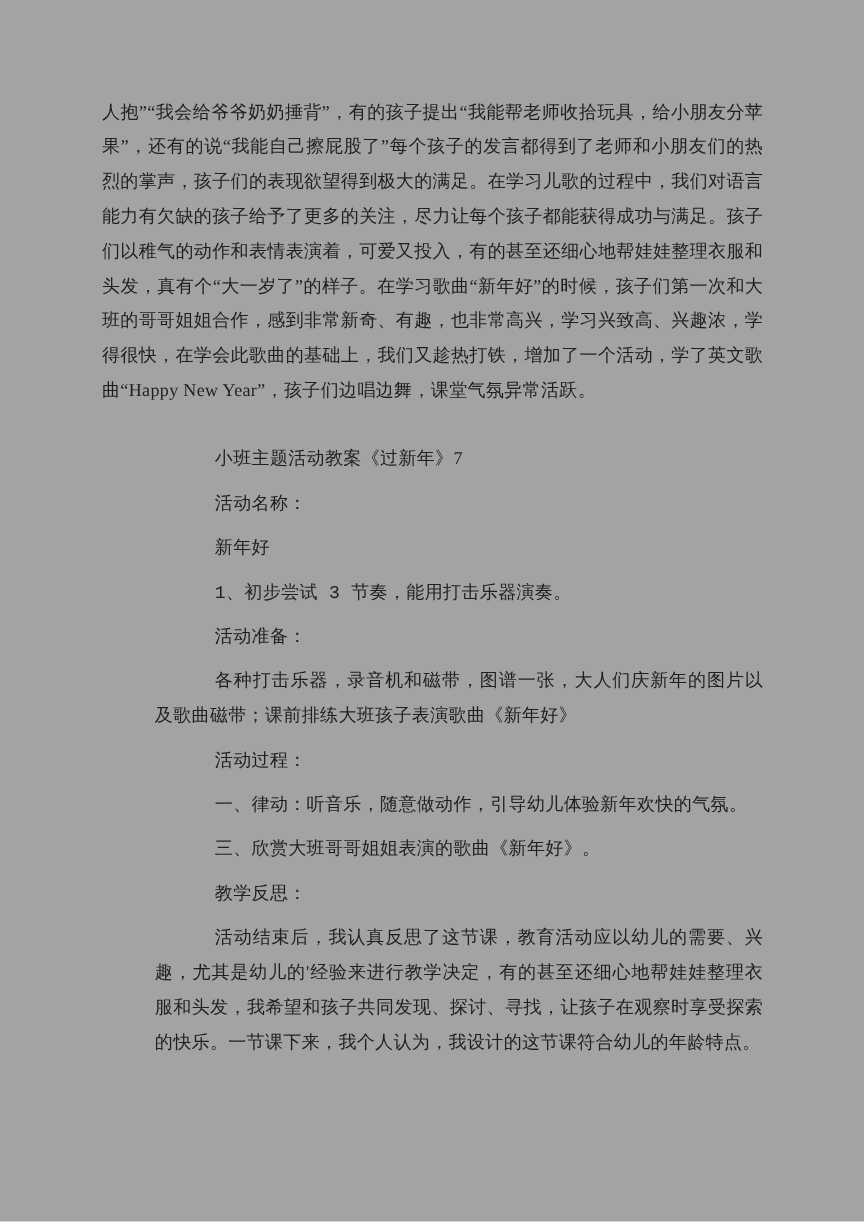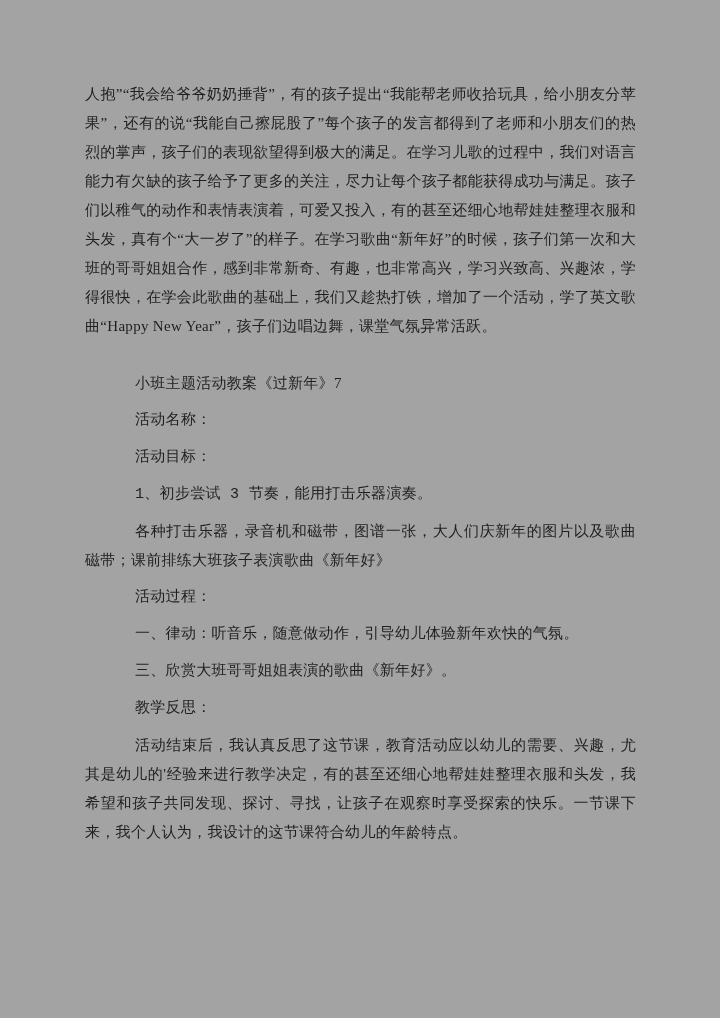--- a/index.html
+++ b/index.html
@@ -24,36 +24,37 @@
     font-size: 15px;
     line-height: 29px;
     letter-spacing: 0.3px;
   }
   .para {
     margin: 0;
     text-align: justify;
     text-justify: inter-ideograph;
     word-break: break-all;
   }
-  .para + .para { margin-top: 8px; }
+  .para + .para { margin-top: 8px; margin-left: 44px; }
   .continuation { text-indent: 0; }
   .section-title { text-indent: 50px; margin-top: 28px !important; }
   .line { text-indent: 50px; font-family: Liberation Mono, monospace; }
   .indent-para { text-indent: 50px; }
 </style>
 </head>
 <body>
 
 <div class="page">
   <div class="content">
       <p class="para continuation">人抱”“我会给爷爷奶奶捶背”，有的孩子提出“我能帮老师收拾玩具，给小朋友分苹果”，还有的说“我能自己擦屁股了”每个孩子的发言都得到了老师和小朋友们的热烈的掌声，孩子们的表现欲望得到极大的满足。在学习儿歌的过程中，我们对语言能力有欠缺的孩子给予了更多的关注，尽力让每个孩子都能获得成功与满足。孩子们以稚气的动作和表情表演着，可爱又投入，有的甚至还细心地帮娃娃整理衣服和头发，真有个“大一岁了”的样子。在学习歌曲“新年好”的时候，孩子们第一次和大班的哥哥姐姐合作，感到非常新奇、有趣，也非常高兴，学习兴致高、兴趣浓，学得很快，在学会此歌曲的基础上，我们又趁热打铁，增加了一个活动，学了英文歌曲“Happy New Year”，孩子们边唱边舞，课堂气氛异常活跃。</p>
       <p class="para section-title">小班主题活动教案《过新年》7</p>
       <p class="para line">活动名称：</p>
-      <p class="para line">活动目标：</p>
+      <p class="para line">新年好</p>
       <p class="para line">1、初步尝试 3 节奏，能用打击乐器演奏。</p>
+      <p class="para line">活动准备：</p>
       <p class="para indent-para">各种打击乐器，录音机和磁带，图谱一张，大人们庆新年的图片以及歌曲磁带；课前排练大班孩子表演歌曲《新年好》</p>
       <p class="para line">活动过程：</p>
       <p class="para line">一、律动：听音乐，随意做动作，引导幼儿体验新年欢快的气氛。</p>
       <p class="para line">三、欣赏大班哥哥姐姐表演的歌曲《新年好》。</p>
       <p class="para line">教学反思：</p>
       <p class="para indent-para">活动结束后，我认真反思了这节课，教育活动应以幼儿的需要、兴趣，尤其是幼儿的'经验来进行教学决定，有的甚至还细心地帮娃娃整理衣服和头发，我希望和孩子共同发现、探讨、寻找，让孩子在观察时享受探索的快乐。一节课下来，我个人认为，我设计的这节课符合幼儿的年龄特点。</p>
     </div>
 </div>
 
 </body></html>

